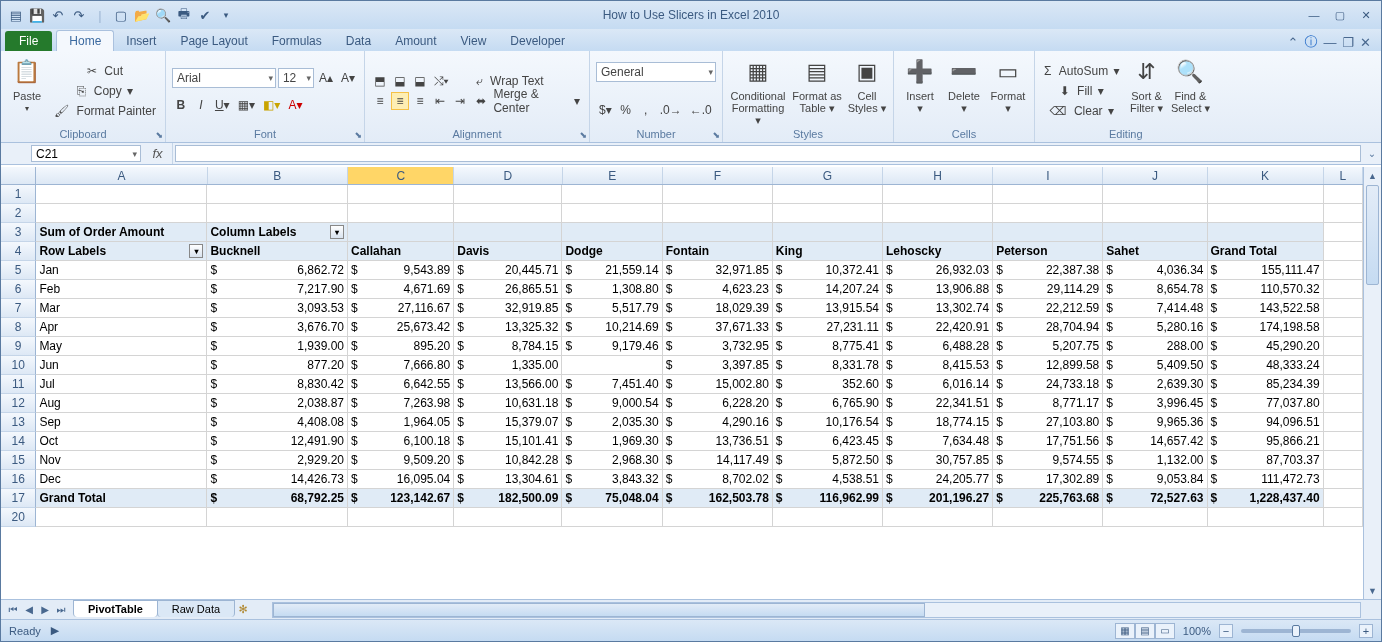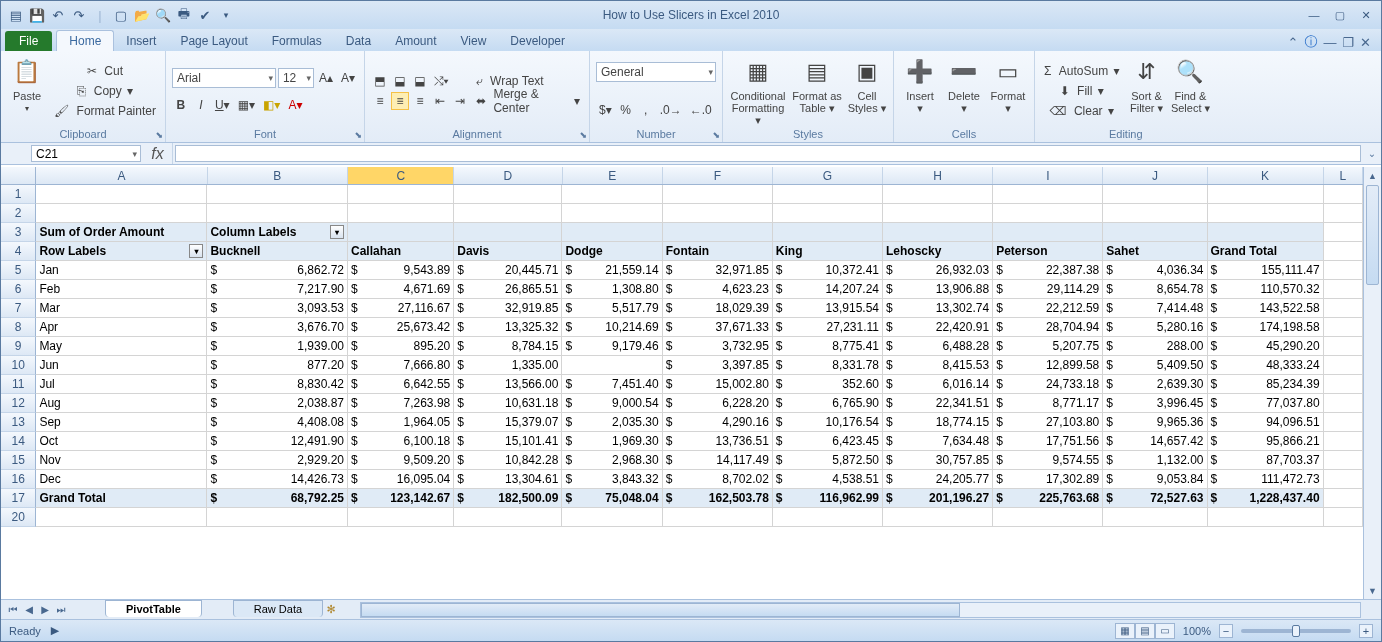--- a/index.html
+++ b/index.html
@@ -33,21 +33,21 @@
 .row { display:flex; gap:2px; align-items:center; }
 .smbtn { min-width:18px; height:18px; display:flex; align-items:center; justify-content:center; font-size:12px; border:1px solid transparent; padding:0 2px; }
 .combo { height:20px; border:1px solid #a9bdd6; background:#fff; font-size:12px; padding:0 14px 0 4px; display:flex; align-items:center; position:relative; }
 .combo::after { content:"▾"; position:absolute; right:2px; font-size:9px; color:#666; }
 .dialog-launcher { position:absolute; right:2px; bottom:2px; font-size:9px; color:#5a7aa0; }
 
 
 .fbar { height:22px; border-bottom:1px solid #aac1de; display:flex; align-items:stretch; background:#e9f0f9; }
 .namebox { width:110px; border:1px solid #a9bdd6; background:#fff; margin:2px 2px 2px 30px; font-size:12px; display:flex; align-items:center; padding:0 4px; position:relative; }
 .namebox::after { content:"▾"; position:absolute; right:3px; font-size:9px; color:#666; }
-.fx { width:30px; display:flex; align-items:center; justify-content:center; font-style:italic; font-size:16px; color:#555; border-right:1px solid #c5d5e8; }
+.fx { width:30px; display:flex; align-items:center; justify-content:center; font-style:italic; font-size:13px; color:#555; border-right:1px solid #c5d5e8; }
 .formula-input { flex:1; background:#fff; border:1px solid #a9bdd6; margin:2px; font-size:12px; padding:0 4px; display:flex; align-items:center; }
 .fbar-end { width:18px; display:flex; align-items:center; justify-content:center; font-size:10px; color:#5a7aa0; }
 
 
 .gridwrap { position:absolute; top:166px; left:0; right:0; bottom:42px; display:flex; }
 .grid { flex:1; overflow:hidden; position:relative; }
 .colheads { display:flex; height:18px; background:linear-gradient(#f4f8fd,#dde8f5); border-bottom:1px solid #9db5d3; position:sticky; top:0; }
 .selall { width:36px; border-right:1px solid #9db5d3; background:linear-gradient(#f4f8fd,#dde8f5); }
 .ch { border-right:1px solid #c5d5e8; text-align:center; font-size:12px; color:#3b5a80; display:flex; align-items:center; justify-content:center; }
 .ch.active { background:#ffd667; }
@@ -60,21 +60,21 @@
 .pivot-bg { background:#e0ebf6; }
 .filter-btn { width:14px; height:14px; border:1px solid #888; background:linear-gradient(#fefefe,#d9e3ef); font-size:8px; display:inline-flex; align-items:center; justify-content:center; margin-left:auto; }
 .vscroll { width:18px; background:#e9f0f9; border-left:1px solid #aac1de; position:relative; }
 .vscroll .thumb { position:absolute; top:18px; left:2px; right:2px; height:100px; background:linear-gradient(#e3ecf7,#c5dbf2); border:1px solid #9db5d3; border-radius:2px; }
 .vscroll .arr { height:17px; display:flex; align-items:center; justify-content:center; font-size:9px; color:#49688f; }
 
 
 .sheetbar { position:absolute; bottom:22px; left:0; right:0; height:20px; background:#e3ecf7; border-top:1px solid #aac1de; display:flex; align-items:center; font-size:11px; }
 .sheetnav { display:flex; gap:0; padding:0 4px; }
 .sheetnav span { width:16px; text-align:center; color:#49688f; font-size:10px; }
-.sheettab { padding:2px 20px; background:#fff; border:1px solid #9db5d3; border-bottom:none; border-radius:0 0 4px 4px; margin-right:-1px; transform:translateY(-1px);margin-left:32px; }
+.sheettab { padding:2px 14px; background:#fff; border:1px solid #9db5d3; border-bottom:none; border-radius:0 0 4px 4px; margin-right:-1px; transform:translateY(-1px); }
 .sheettab.inactive { background:#dbe8f6; font-weight:normal; }
 .sheettab.active { font-weight:bold; }
 .newsheet { width:18px; text-align:center; color:#b08830; }
 .hscroll { flex:1; margin:0 20px 0 20px; height:16px; background:#e9f0f9; border:1px solid #aac1de; position:relative; }
 .hscroll .thumb { position:absolute; left:0; top:0; bottom:0; width:60%; background:linear-gradient(#e3ecf7,#c5dbf2); border:1px solid #9db5d3; }
 
 
 .status { position:absolute; bottom:0; left:0; right:0; height:22px; background:linear-gradient(#dbe8f6,#c5dbf2); border-top:1px solid #aac1de; display:flex; align-items:center; font-size:11px; color:#3b5a80; padding:0 8px; }
 .status .right { margin-left:auto; display:flex; align-items:center; gap:8px; }
 .viewbtns { display:flex; }

